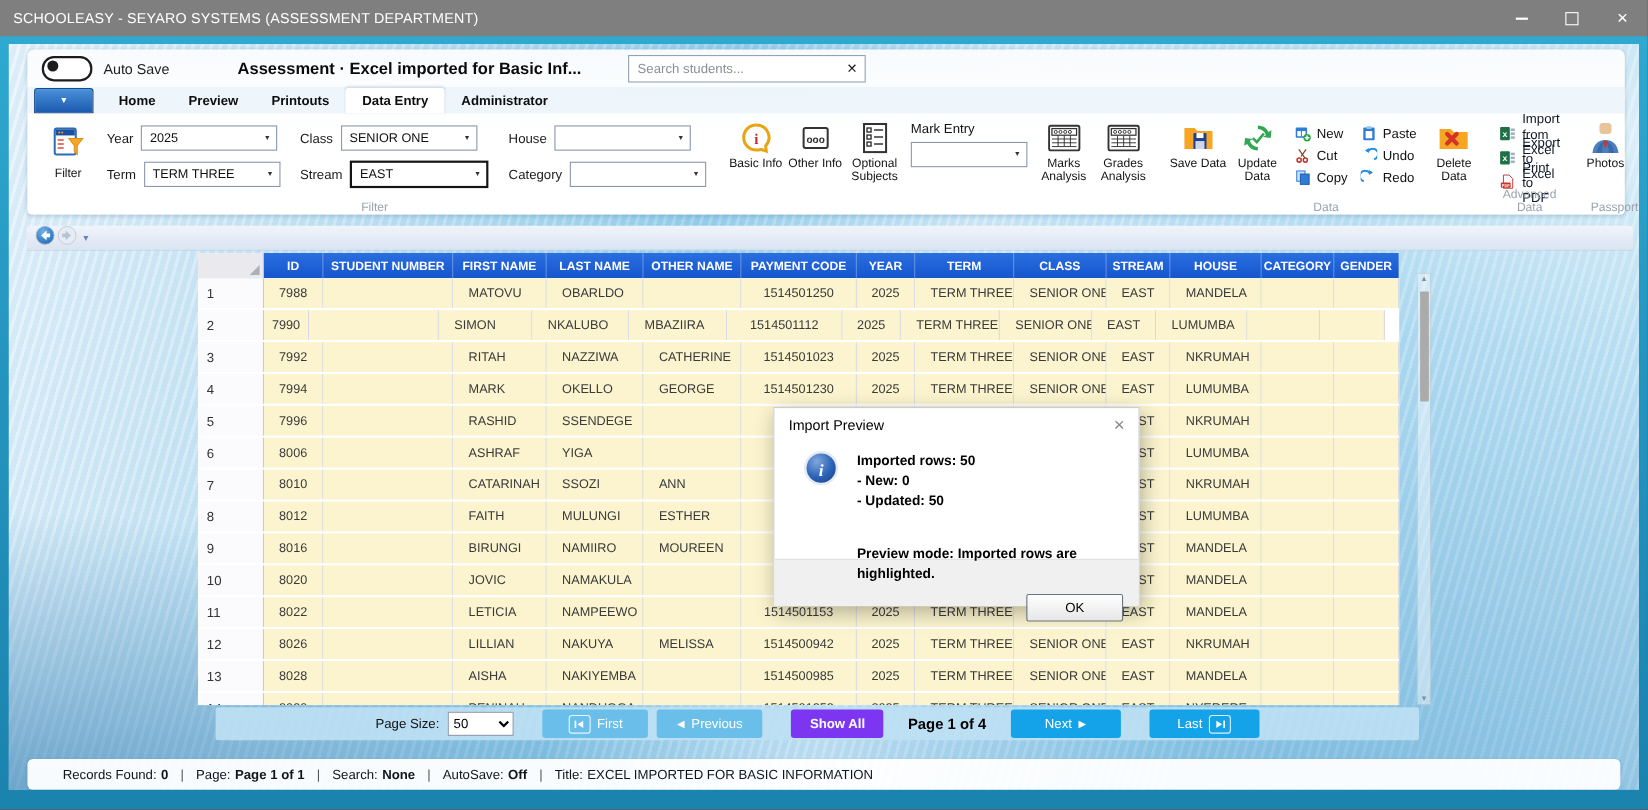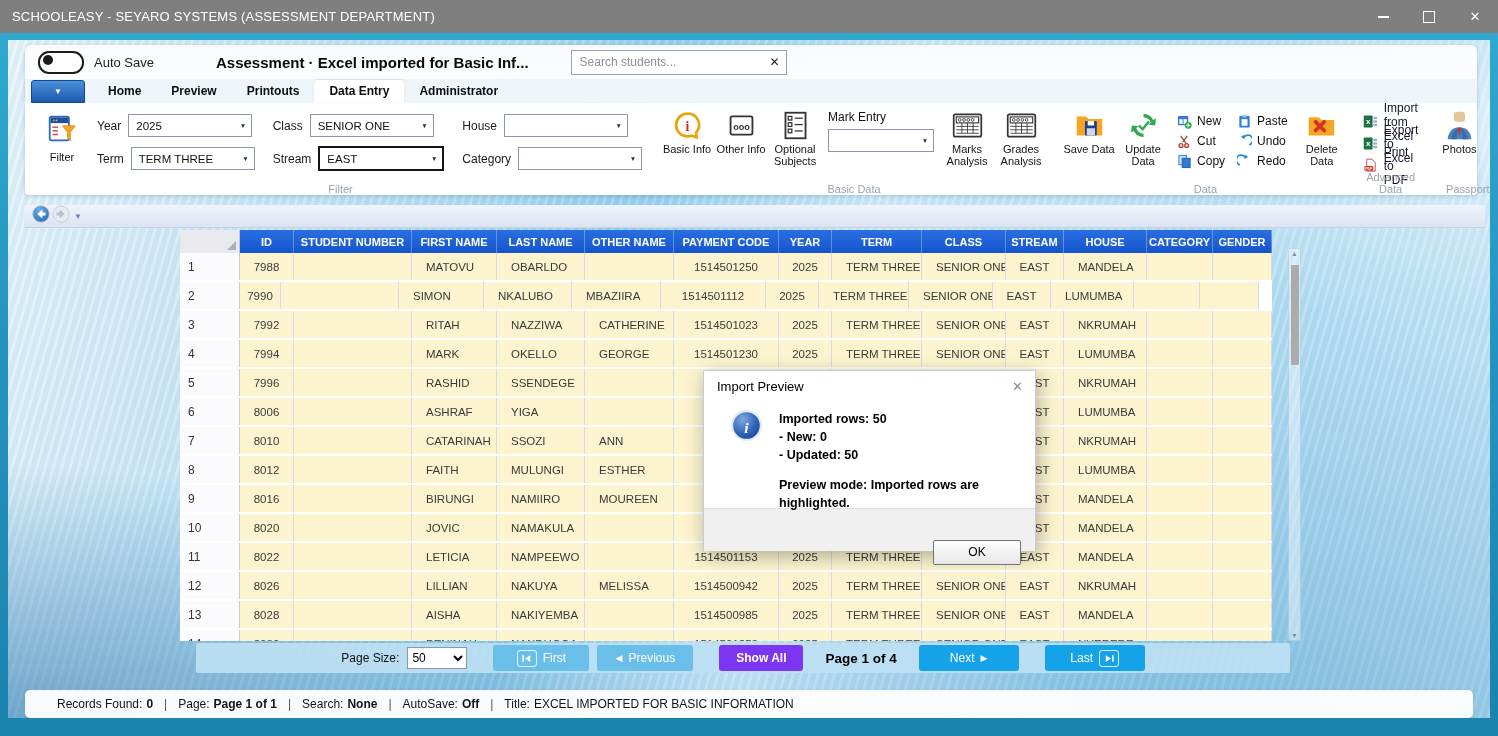--- a/index.html
+++ b/index.html
@@ -105,21 +105,21 @@
   .stval.plain{font-weight:normal;}
   .stsep{margin:0 11px;color:#555;}
   
   .dialog{position:absolute;left:695px;top:330px;width:333px;height:181px;background:#fff;border:1px solid #c7cdd6;box-shadow:2px 5px 18px rgba(0,0,0,.30);box-sizing:border-box;}
   .dtitle{height:30px;display:flex;align-items:center;padding:0 12px 0 13px;}
   .dtitle .dt{font-size:13px;color:#000000;}
   .dclose{margin-left:auto;font-size:13px;color:#888;cursor:default;}
   .dbody{display:flex;padding:8px 14px 0 26px;gap:16px;height:100px;box-sizing:border-box;}
   .dicon svg{width:33px;height:33px;}
   .dtext{font-size:12.5px;font-weight:bold;color:#000;line-height:1.42;padding-top:2px;}
-  .dnote{margin-top:13px;}
+  .dnote{margin-top:31px;}
   .dfoot{height:42px;background:#f0f0f0;border-top:1px solid #e0e0e0;display:flex;align-items:center;justify-content:flex-end;padding-right:14px;margin-top:7px;}
   .okbtn{width:88px;height:25px;background:linear-gradient(180deg,#fefefe,#e7e7e7);border:1px solid #6b7685;border-radius:2px;font-size:12px;font-family:"Liberation Sans",sans-serif;color:#000;cursor:default;margin-top:44px;}
 </style>
 </head>
 <body>
 
 <div class="screen">
   <div class="titlebar">
     <span class="title">SCHOOLEASY - SEYARO SYSTEMS (ASSESSMENT DEPARTMENT)</span>
     <div class="winctl">
@@ -300,21 +300,20 @@
                         <line x1="5" y1="24" x2="31" y2="24"></line>
                         <line x1="11.5" y1="12" x2="11.5" y2="24"></line>
                         <line x1="18" y1="12" x2="18" y2="24"></line>
                         <line x1="24.5" y1="12" x2="24.5" y2="24"></line>
                       </g>
                     </svg>
                   </span>
                   <span class="blabel">Grades Analysis</span>
                 </div>
               </span>
-            <div class="gcaption">Basic Data</div>
           </div>
           <div class="vsep"></div>
           <div class="group">
             <span id="dataBig1" style="display:flex;">
                 <div class="bigbtn">
                   <span style="display: inline-flex;">
                     <svg viewBox="0 0 34 34">
                       <path d="M3 7h10l3 3h15v18H3z" fill="#F6A623"></path>
                       <rect x="12" y="12" width="13" height="16" rx="1" fill="#1F3F8F"></rect>
                       <rect x="15" y="12" width="7" height="5" fill="#fff"></rect>

